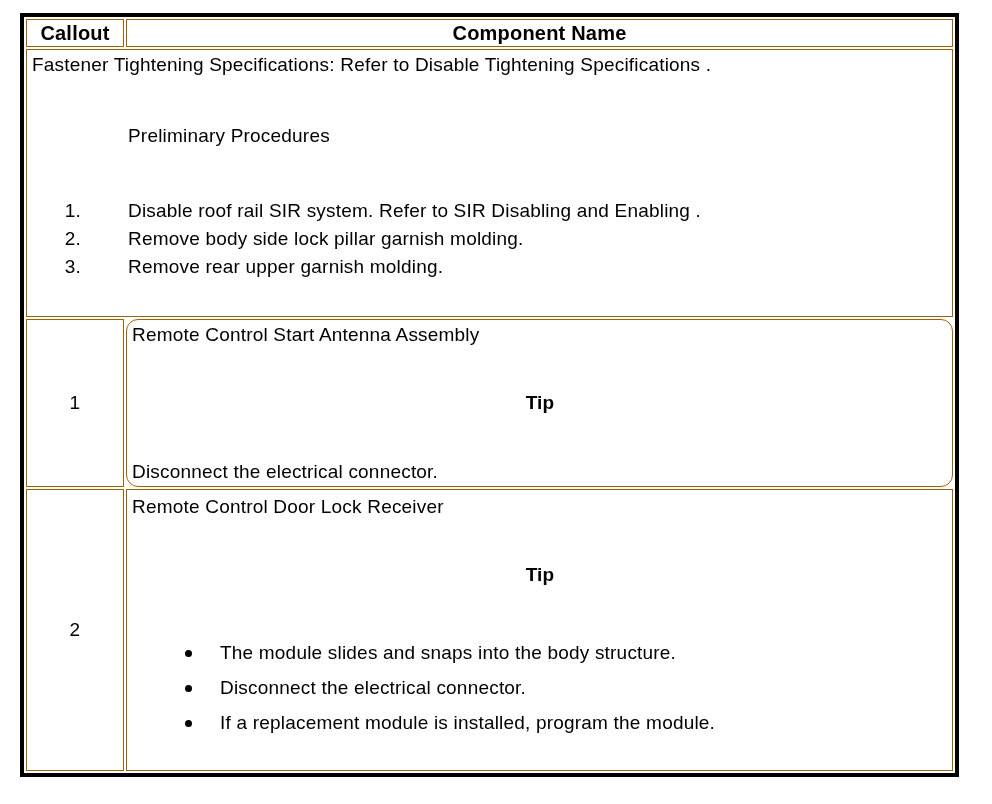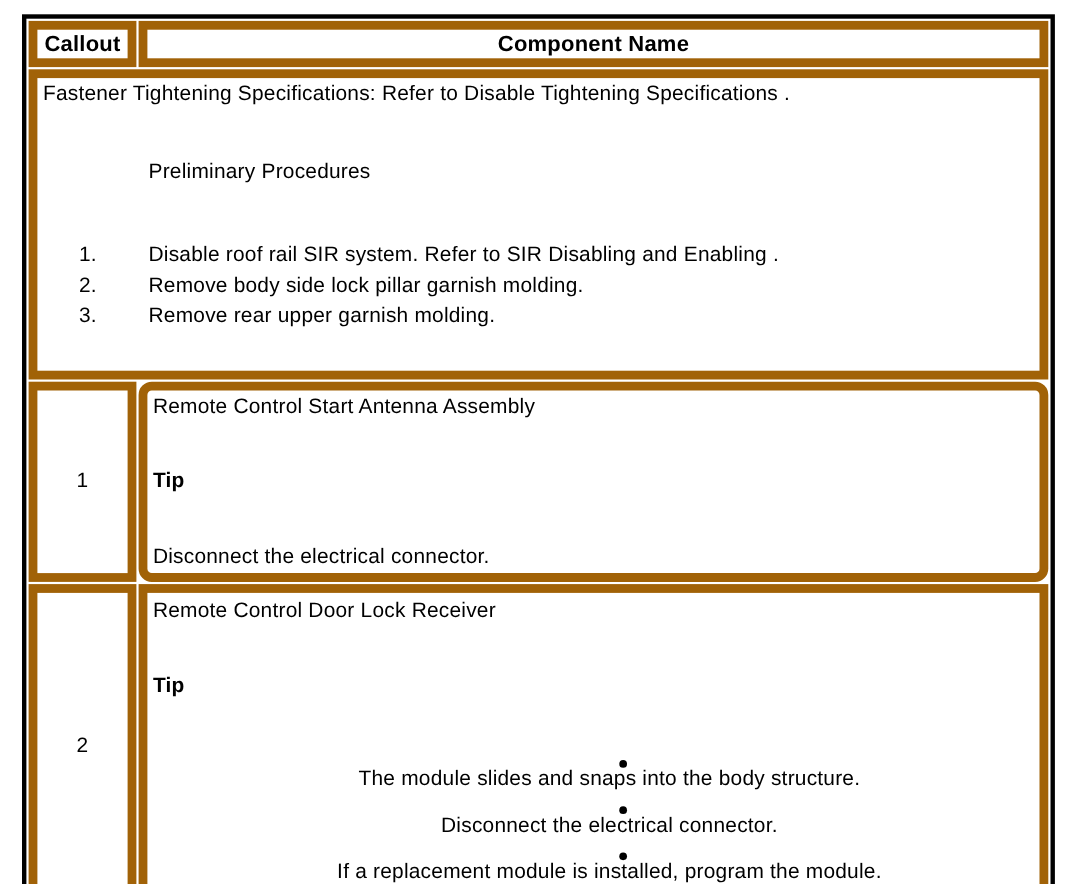--- a/index.html
+++ b/index.html
@@ -21,21 +21,21 @@
     border-spacing: 2px;
     border: 4px solid #000;
     background: #fff;
     width: 931px;
     margin: 13px 0 0 20px;
     font-size: 19px;
     line-height: 22px;
     letter-spacing: 0.2px;
   }
   col.callout-col { width: 98px; }
-  th, td { border: 8px solid #a16207; background: #fff; }
+  th, td { border: 1px solid #a16207; background: #fff; }
   th.hdr {
     height: 26px;
     font-size: 20px;
     font-weight: bold;
     text-align: center;
     vertical-align: middle;
   }
   td.intro-cell {
     vertical-align: top;
     height: 262px;
@@ -66,29 +66,28 @@
   .step {
     display: flex;
     line-height: 28px;
   }
   .step-num {
     width: 49px;
     text-align: right;
     flex: 0 0 auto;
   }
   .step-text { margin-left: 47px; text-align: center; }
-  .tip-label { font-weight: bold; margin-top: 46px; }
+  .tip-label { font-weight: bold; margin-top: 46px; text-align: center; }
   .tip-text { margin-top: 47px; }
   .bullets { margin-top: 56px; }
   .bullet-item {
     display: flex;
     align-items: center;
     margin-bottom: 13px;
     line-height: 22px;
-    flex-direction: column;
   }
   .bullet-dot {
     flex: 0 0 auto;
     width: 7px;
     height: 7px;
     border-radius: 50%;
     background: #000;
     margin-left: 53px;
   }
   .bullet-text { margin-left: 28px; }

